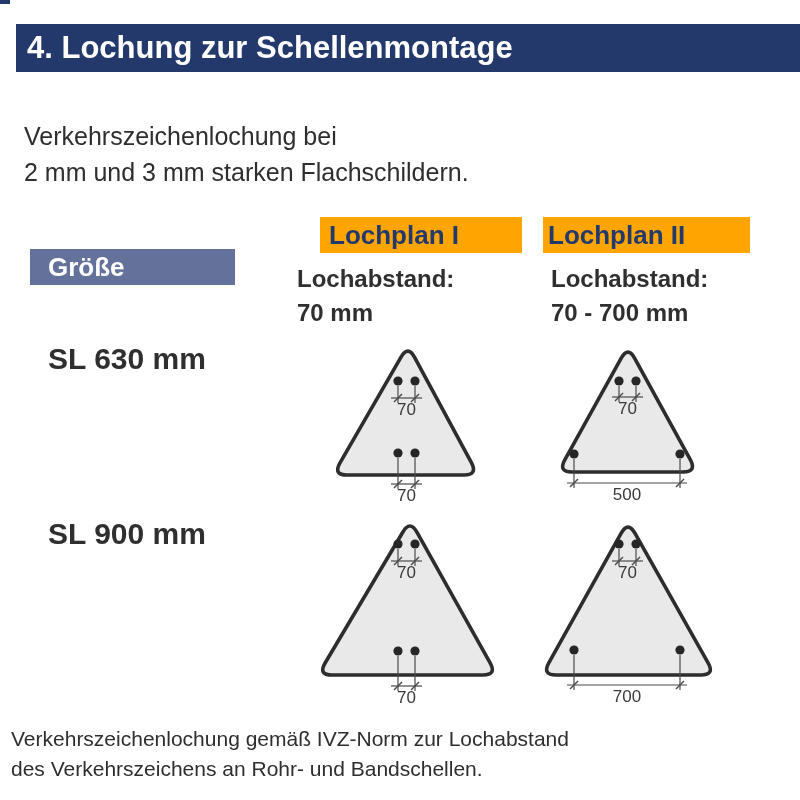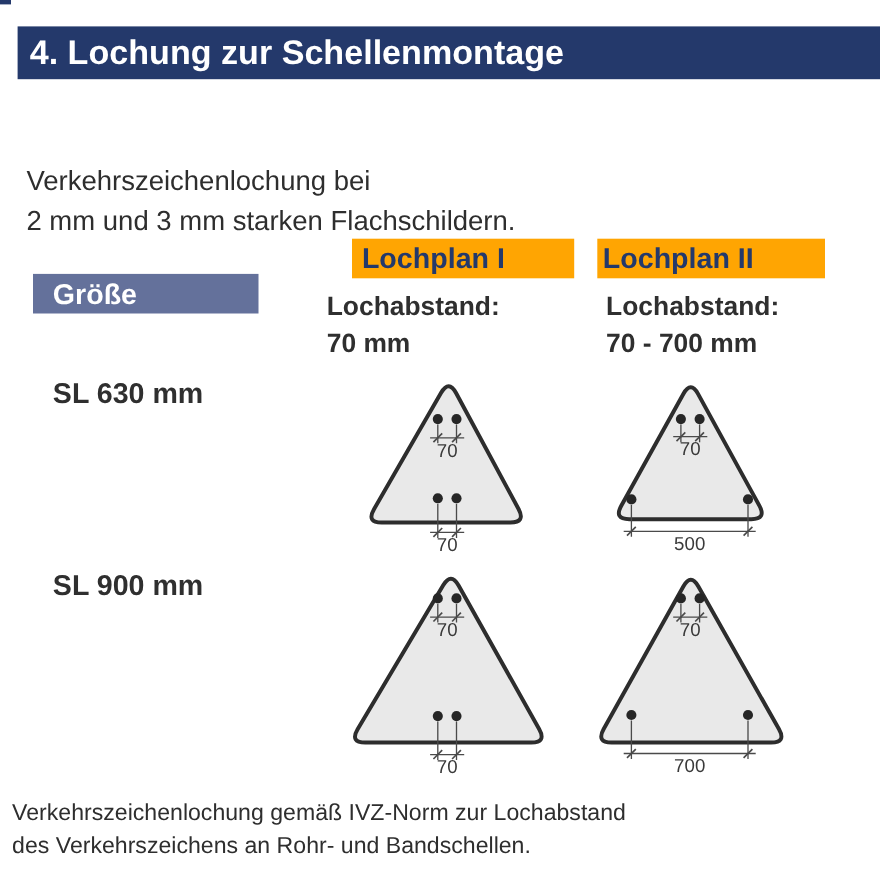--- a/index.html
+++ b/index.html
@@ -5,32 +5,32 @@
   * { margin:0; padding:0; box-sizing:border-box; }
   html,body { background:#ffffff; font-family:"Liberation Sans", sans-serif; }
   .page { position:relative; width:800px; height:800px; background:#ffffff; overflow:hidden; }
 
   .corner-mark { position:absolute; left:0; top:0; width:10px; height:4px; background:var(--navy,#24396b); }
 
   .title-bar { position:absolute; left:16px; top:24px; width:784px; height:48px;
     background:var(--navy,#24396b); color:#ffffff; font-weight:bold; font-size:31px;
     display:flex; align-items:center; padding-left:11px; }
 
-  .intro { position:absolute; left:24px; top:118px; font-size:25px; line-height:36px; color:var(--body-text,#2e2e2e);margin-top:29px; }
+  .intro { position:absolute; left:24px; top:118px; font-size:25px; line-height:36px; color:var(--body-text,#2e2e2e); }
 
   .col-header { position:absolute; top:217px; height:36px; display:flex; align-items:center;
     font-weight:bold; font-size:26px; }
   .col-size  { left:30px;  width:205px; background:var(--slate,#64719b); color:#ffffff; padding-left:18px;margin-top:32px; }
   .col-plan1 { left:288px; width:202px; background:var(--orange,#ffa502); color:var(--navy,#24396b); padding-left:9px;margin-left:32px; }
   .col-plan2 { left:543px; width:207px; background:var(--orange,#ffa502); color:var(--navy,#24396b); padding-left:5px; }
 
   .sub { position:absolute; top:262px; font-weight:bold; font-size:24px; line-height:34px; color:#2f2f2f; }
   .sub1 { left:297px; } .sub2 { left:551px; }
 
-  .row-label { position:absolute; left:48px; font-weight:bold; font-size:26px; color:#2f2f2f;text-align:right; }
+  .row-label { position:absolute; left:48px; font-weight:bold; font-size:30px; color:#2f2f2f;text-align:right; }
   .row-sl630 { top:342px; } .row-sl900 { top:517px; }
 
   .footer { position:absolute; left:11px; top:724px; font-size:21px; line-height:30px; color:var(--body-text,#2e2e2e); }
 
   svg.diagram { position:absolute; }
   svg.diagram text { font-family:"Liberation Sans", sans-serif; }
 </style>
 </head>
 <body>
 

